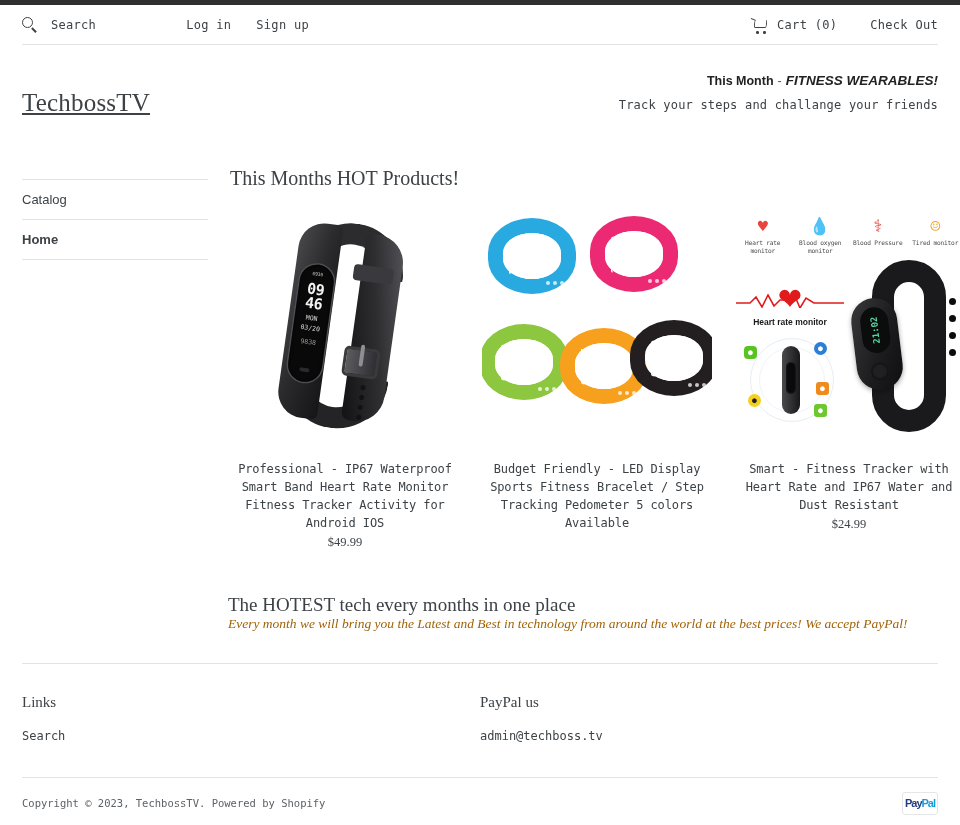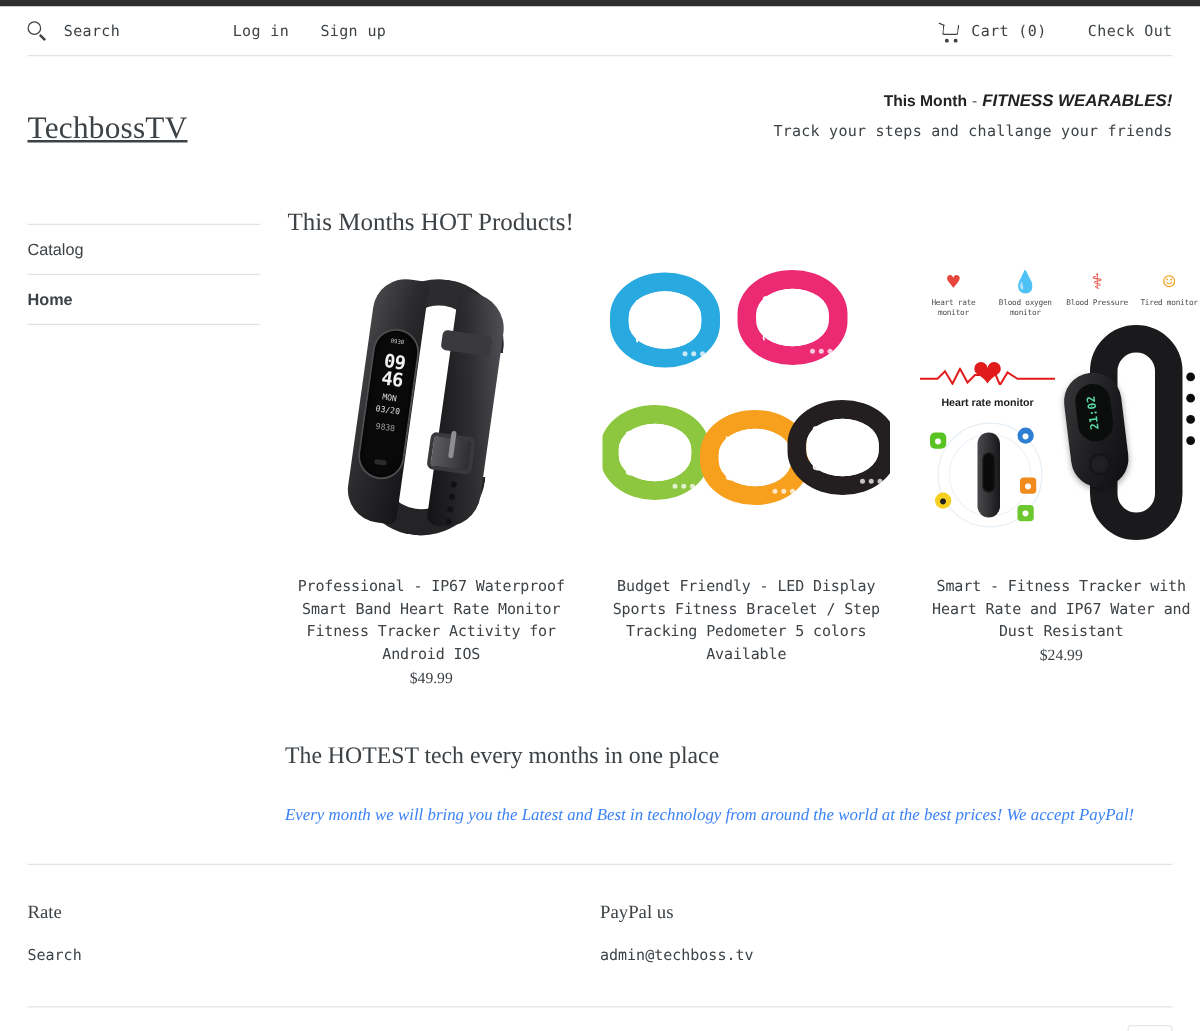--- a/index.html
+++ b/index.html
@@ -274,21 +274,21 @@
   .bigband .holes2 { position:absolute; right:14px; top:28px; }
   .bigband .holes2 i { display:block; width:7px; height:7px; border-radius:50%; background:#0c0c0d; margin:10px 0; }
 
   
   .richtext { padding: 44px 22px 0 228px; }
   .rt-title {
     font-family:"Liberation Serif", serif; font-size:19px; color:#3d4246; font-weight:400;
   }
   .rt-body {
     font-family:"Liberation Serif", serif; font-style:italic;
-    font-size:13.5px; color:#3b82f6; margin-top:28px;
+    font-size:13.5px; color:#a16207; 
   }
 
   .hr-footer { height:1px; background:#e3e3e3; margin: 31px 22px 0 22px; }
 
   
   .footer { display:flex; padding: 30px 22px 0 22px; }
   .footer-col { width:470px; }
   .footer-col.second { padding-left:0; }
   .footer-h {
     font-family:"Liberation Serif", serif; font-size:15px; color:#3d4246; font-weight:400;
@@ -504,21 +504,21 @@
 
   <div class="richtext">
     <div class="rt-title">The HOTEST tech every months in one place</div>
     <div class="rt-body">Every month we will bring you the Latest and Best in technology from around the world at the best prices! We accept PayPal!</div>
   </div>
 
   <div class="hr-footer"></div>
 
   <div class="footer">
     <div class="footer-col">
-      <div class="footer-h">Rate</div>
+      <div class="footer-h">Links</div>
       <a class="footer-link" href="#">Search</a>
     </div>
     <div class="footer-col second">
       <div class="footer-h">PayPal us</div>
       <a class="footer-text" href="#">admin@techboss.tv</a>
     </div>
   </div>
 
   <div class="hr-copy"></div>
 

